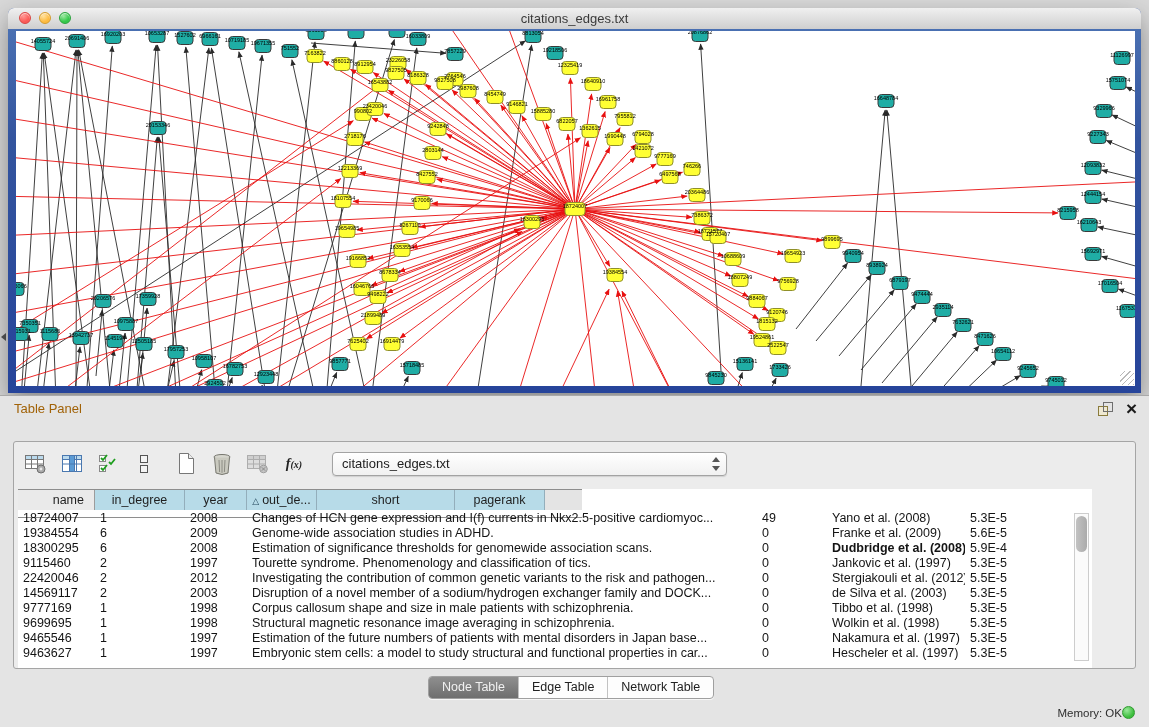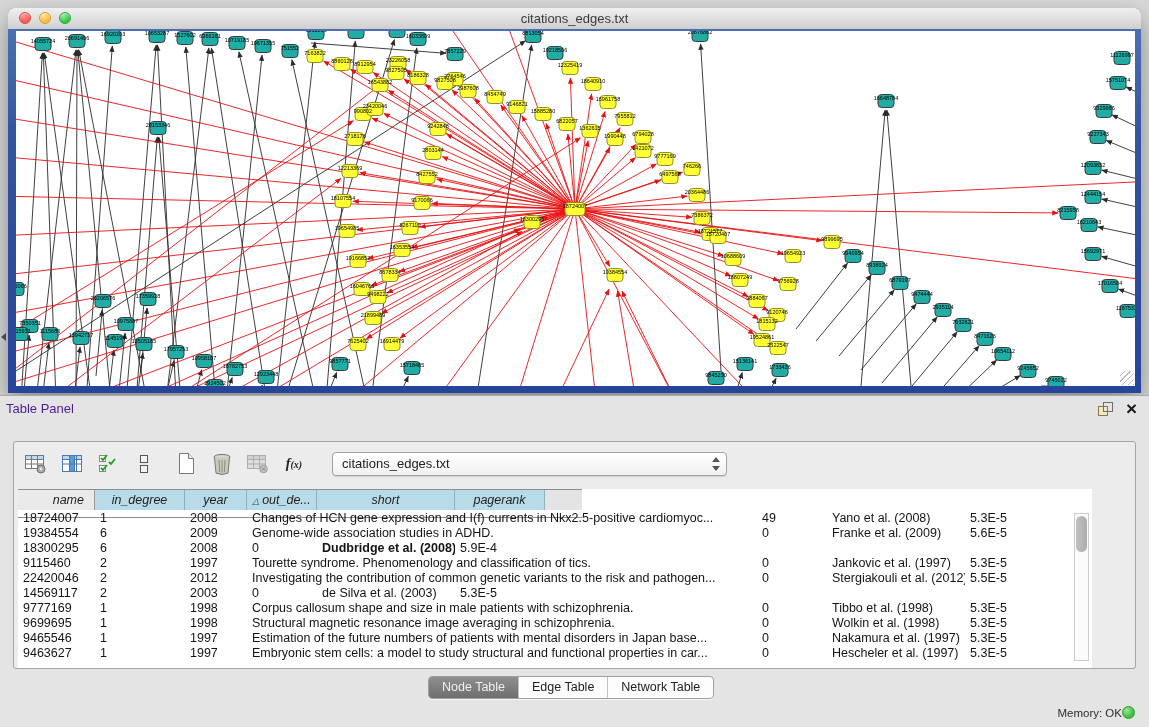--- a/index.html
+++ b/index.html
@@ -20,39 +20,39 @@
     background:linear-gradient(180deg,#4A70B2 0%,#33549E 30%,#26449A 100%);}
   .graph-canvas{position:absolute;left:8px;top:2px;width:1119px;height:355px;background:#FFFFFF;overflow:hidden;}
   .grip{position:absolute;right:1px;bottom:1px;width:14px;height:14px;
     background:repeating-linear-gradient(135deg,transparent 0 3px,#B9B9B9 3px 4px);}
   
   .collapse-arrow{position:absolute;left:1px;top:333px;width:0;height:0;
     border-top:4px solid transparent;border-bottom:4px solid transparent;border-right:5px solid #555;}
   
   .table-panel{position:absolute;left:0;top:395px;width:1149px;height:332px;background:#E4E4E4;border-top:1px solid #A9A9A9;}
   .panel-header{position:absolute;left:0;top:0;width:100%;height:26px;}
-  .panel-title{position:absolute;left:6px;top:5px;font-size:13px;color:#4c1d95;}
+  .panel-title{position:absolute;left:14px;top:5px;font-size:13px;color:#a16207;}
   .float-ic{position:absolute;right:36px;top:5px;width:15px;height:15px;cursor:pointer;}
   .float-ic .sq1{position:absolute;left:0;top:5px;width:8px;height:8px;border:1px solid #8A7B3C;background:#EFE9D2;}
   .float-ic .sq2{position:absolute;left:5px;top:1px;width:8px;height:8px;border:1px solid #6E6E6E;background:transparent;}
   .close-x{position:absolute;right:12px;top:1px;font-size:19px;font-weight:bold;color:#1A1A1A;cursor:pointer;line-height:24px;}
   .panel-box{position:absolute;left:13px;top:45px;width:1123px;height:228px;border:1px solid #A5A5A5;border-radius:3px;
     background:#ECECEC;box-sizing:border-box;}
   .toolbar{position:absolute;left:0;top:0;right:0;height:44px;display:flex;align-items:center;padding-left:10px;gap:12px;}
   .tbicon{width:24px;height:22px;display:flex;align-items:center;justify-content:center;cursor:pointer;}
   .fx{font-family:"Liberation Serif",serif;font-style:italic;font-weight:bold;font-size:14px;color:#222;}
   .fx small{font-size:10px;}
   .table-select{position:relative;width:393px;height:22px;margin-left:14px;border:1px solid #A3A3A3;border-radius:4px;
     background:linear-gradient(#FFFFFF,#F1F1F1);box-shadow:0 1px 1px rgba(0,0,0,.12);cursor:pointer;}
   .table-select .val{position:absolute;left:9px;top:3px;font-size:13px;color:#222;}
   .table-select .stepper{position:absolute;right:6px;top:3px;width:9px;height:16px;}
   .stepper .up{position:absolute;left:1px;top:1px;width:0;height:0;border-left:4px solid transparent;border-right:4px solid transparent;border-bottom:5px solid #555;}
   .stepper .dn{position:absolute;left:1px;bottom:1px;width:0;height:0;border-left:4px solid transparent;border-right:4px solid transparent;border-top:5px solid #555;}
   .tablewrap{position:absolute;left:4px;top:47px;width:1074px;height:179px;background:#FFF;}
-  .thead{position:absolute;left:0;top:0;height:29px;display:flex;border-top:1px solid #8E8E8E;border-bottom:1px solid #8E8E8E;box-sizing:border-box;font-style:italic;}
+  .thead{position:absolute;left:0;top:0;height:29px;display:flex;border-top:1px solid #8E8E8E;border-bottom:1px solid #8E8E8E;box-sizing:border-box;}
   .th{height:20px;line-height:20px;font-size:12.5px;color:#1F1F1F;box-sizing:border-box;border-right:1px solid #93AEBB;
     background:#B7DBE8;text-align:center;overflow:hidden;white-space:nowrap;cursor:pointer;}
   .th.gray{background:#EAEAEA;border-right:1px solid #9C9C9C;text-align:right;padding-right:10px;}
   .th.filler{background:#E4E4E4;border-right:none;cursor:default;}
   .th .sort{font-size:9px;color:#24485C;margin-right:3px;}
   .tbody{position:absolute;left:0;top:22px;width:100%;}
   .tr{display:flex;height:15px;cursor:default;}
   .td{height:15px;line-height:15px;font-size:12.5px;color:#141414;box-sizing:border-box;padding-left:5px;
     overflow:hidden;white-space:nowrap;}
   .vscroll{position:absolute;left:1056px;top:24px;width:15px;height:148px;background:#FBFBFB;border:1px solid #CDCDCD;box-sizing:border-box;}
@@ -607,20 +607,21 @@
               <div class="td" style="width: 62px;">2009</div>
               <div class="td" style="width: 510px;">Genome-wide association studies in ADHD.</div>
               <div class="td" style="width: 70px;">0</div>
               <div class="td" style="width: 138px;">Franke et al. (2009)</div>
               <div class="td" style="width: 90px;">5.6E-5</div>
             </div>
             <div class="tr">
               <div class="td" style="width: 77px;">18300295</div>
               <div class="td" style="width: 90px;">6</div>
               <div class="td" style="width: 62px;">2008</div>
+              <div class="td" style="width: 510px;">Estimation of significance thresholds for genomewide association scans.</div>
               <div class="td" style="width: 70px;">0</div>
               <div class="td" style="width: 138px; font-weight: bold;">Dudbridge et al. (2008)</div>
               <div class="td" style="width: 90px;">5.9E-4</div>
             </div>
             <div class="tr">
               <div class="td" style="width: 77px;">9115460</div>
               <div class="td" style="width: 90px;">2</div>
               <div class="td" style="width: 62px;">1997</div>
               <div class="td" style="width: 510px;">Tourette syndrome. Phenomenology and classification of tics.</div>
               <div class="td" style="width: 70px;">0</div>
@@ -633,20 +634,21 @@
               <div class="td" style="width: 62px;">2012</div>
               <div class="td" style="width: 510px;">Investigating the contribution of common genetic variants to the risk and pathogen...</div>
               <div class="td" style="width: 70px;">0</div>
               <div class="td" style="width: 138px;">Stergiakouli et al. (2012)</div>
               <div class="td" style="width: 90px;">5.5E-5</div>
             </div>
             <div class="tr">
               <div class="td" style="width: 77px;">14569117</div>
               <div class="td" style="width: 90px;">2</div>
               <div class="td" style="width: 62px;">2003</div>
+              <div class="td" style="width: 510px;">Disruption of a novel member of a sodium/hydrogen exchanger family and DOCK...</div>
               <div class="td" style="width: 70px;">0</div>
               <div class="td" style="width: 138px;">de Silva et al. (2003)</div>
               <div class="td" style="width: 90px;">5.3E-5</div>
             </div>
             <div class="tr">
               <div class="td" style="width: 77px;">9777169</div>
               <div class="td" style="width: 90px;">1</div>
               <div class="td" style="width: 62px;">1998</div>
               <div class="td" style="width: 510px;">Corpus callosum shape and size in male patients with schizophrenia.</div>
               <div class="td" style="width: 70px;">0</div>

